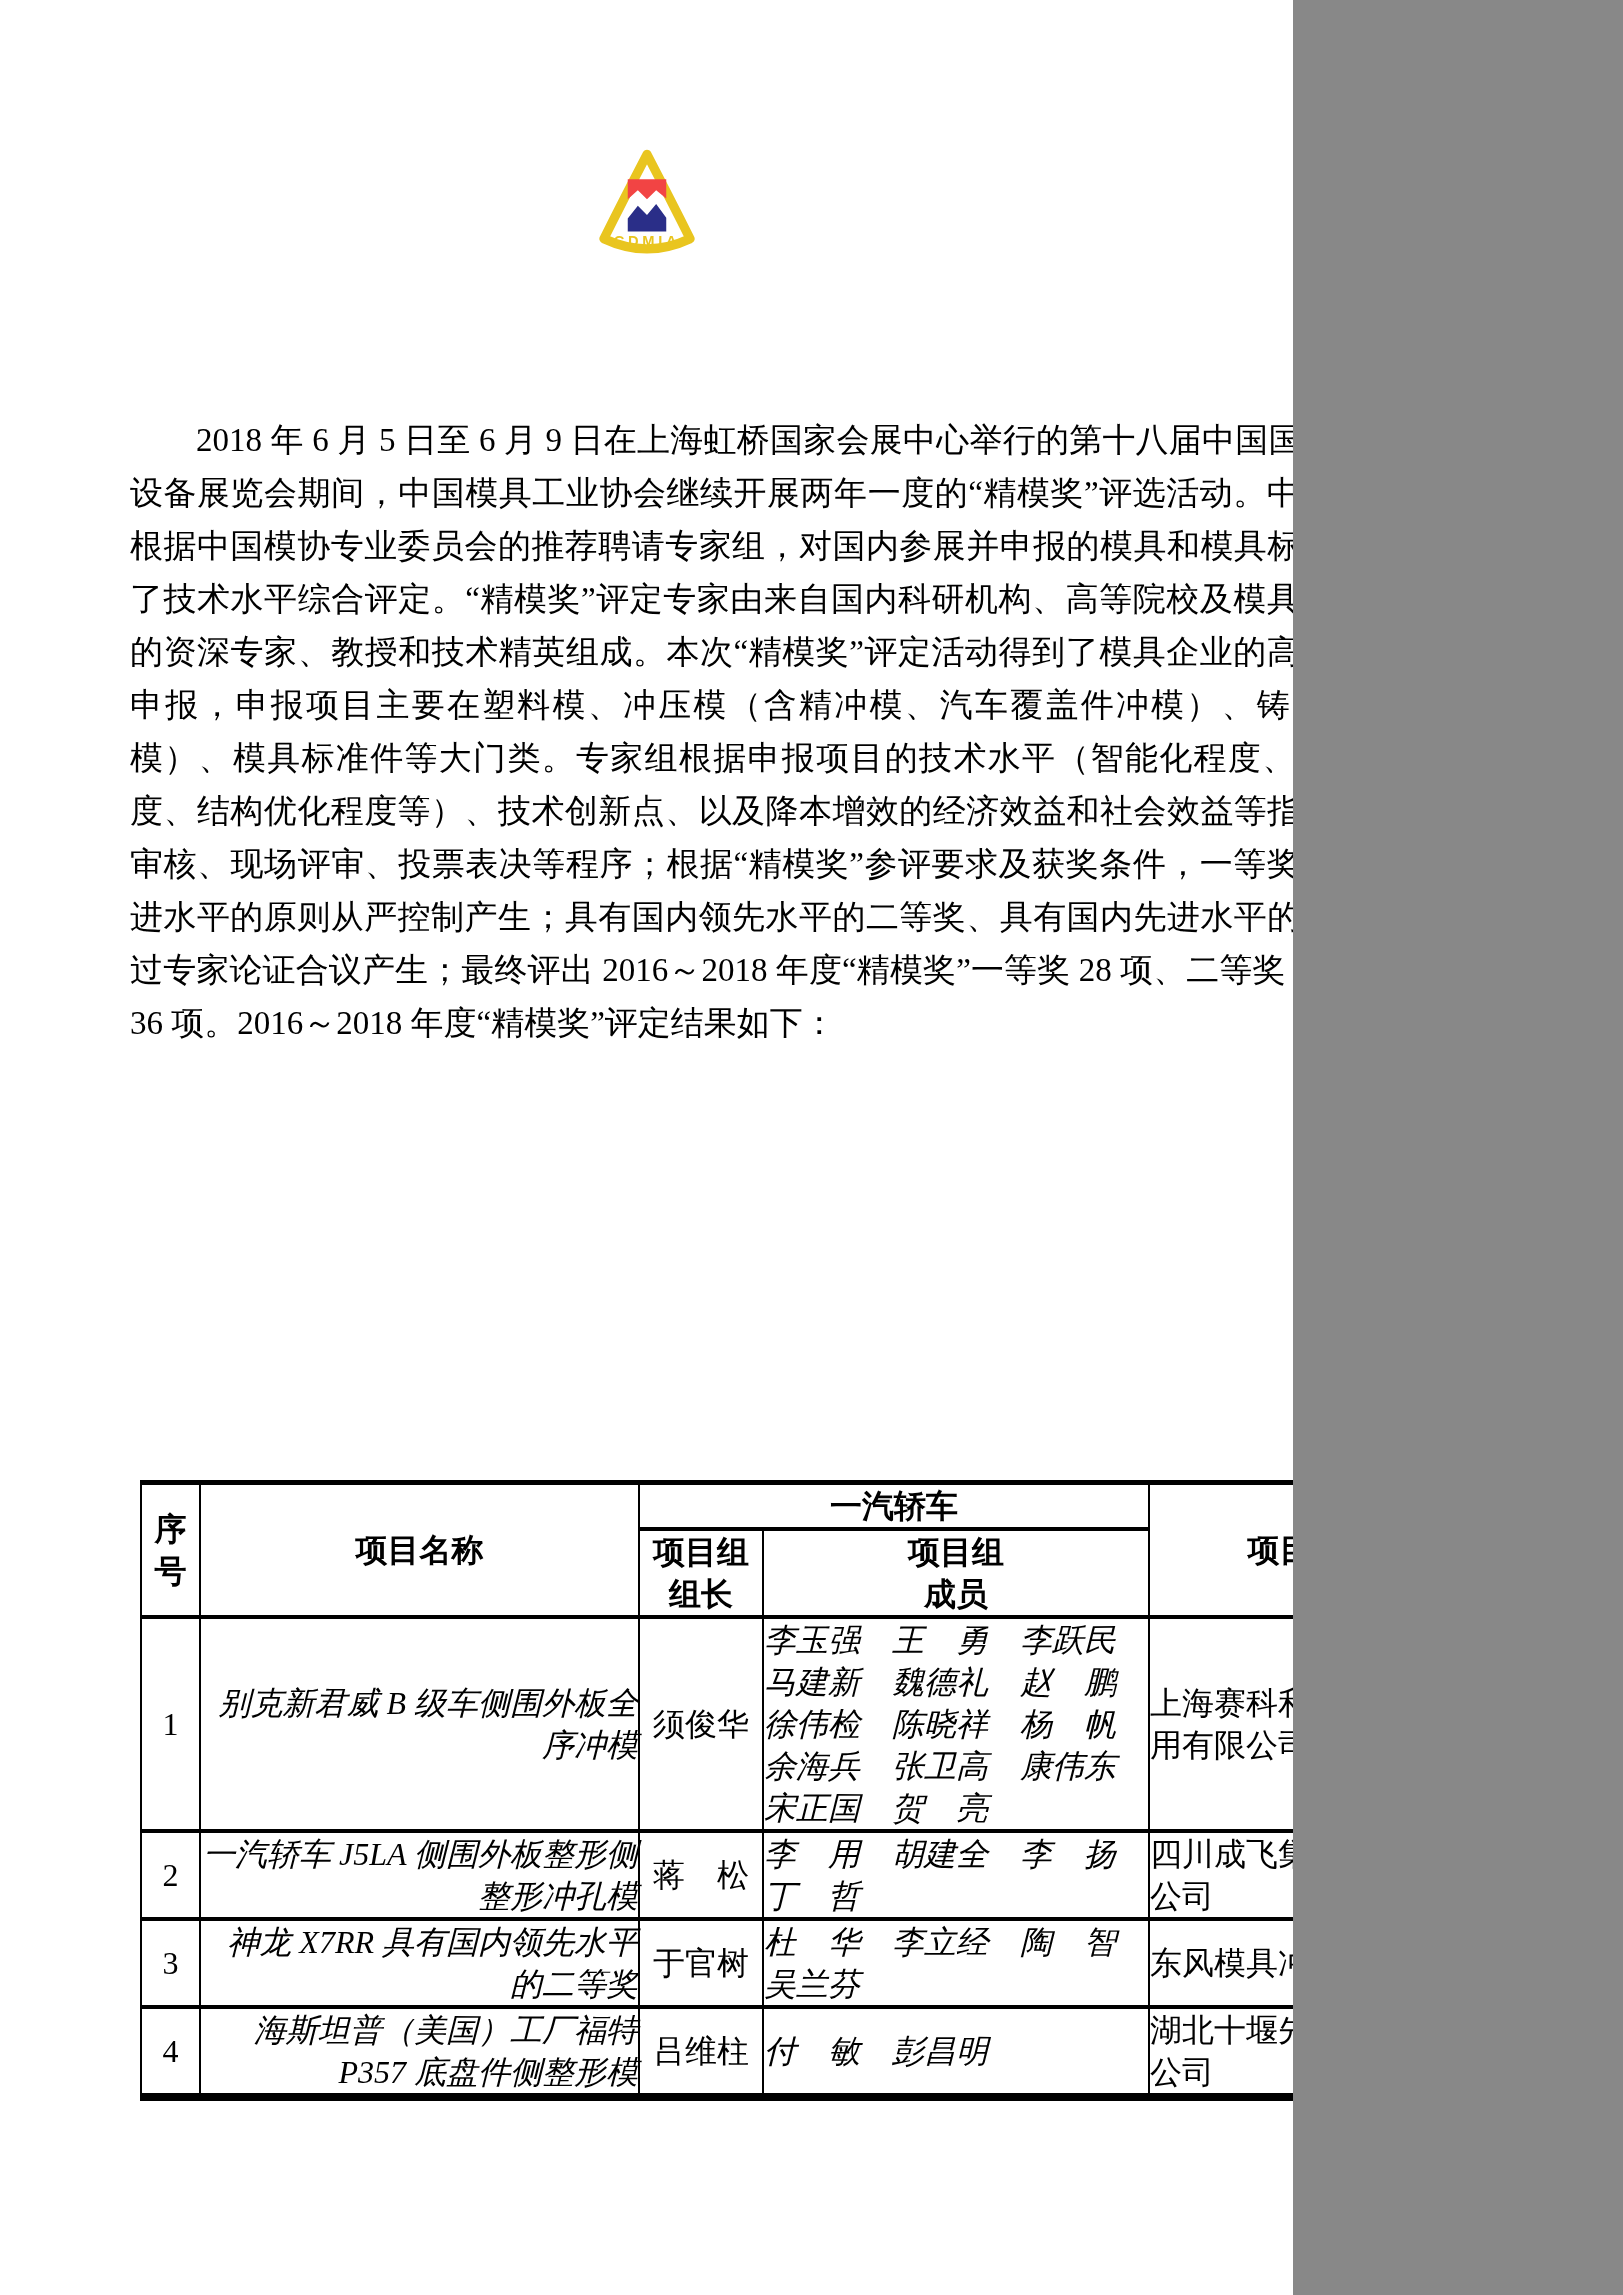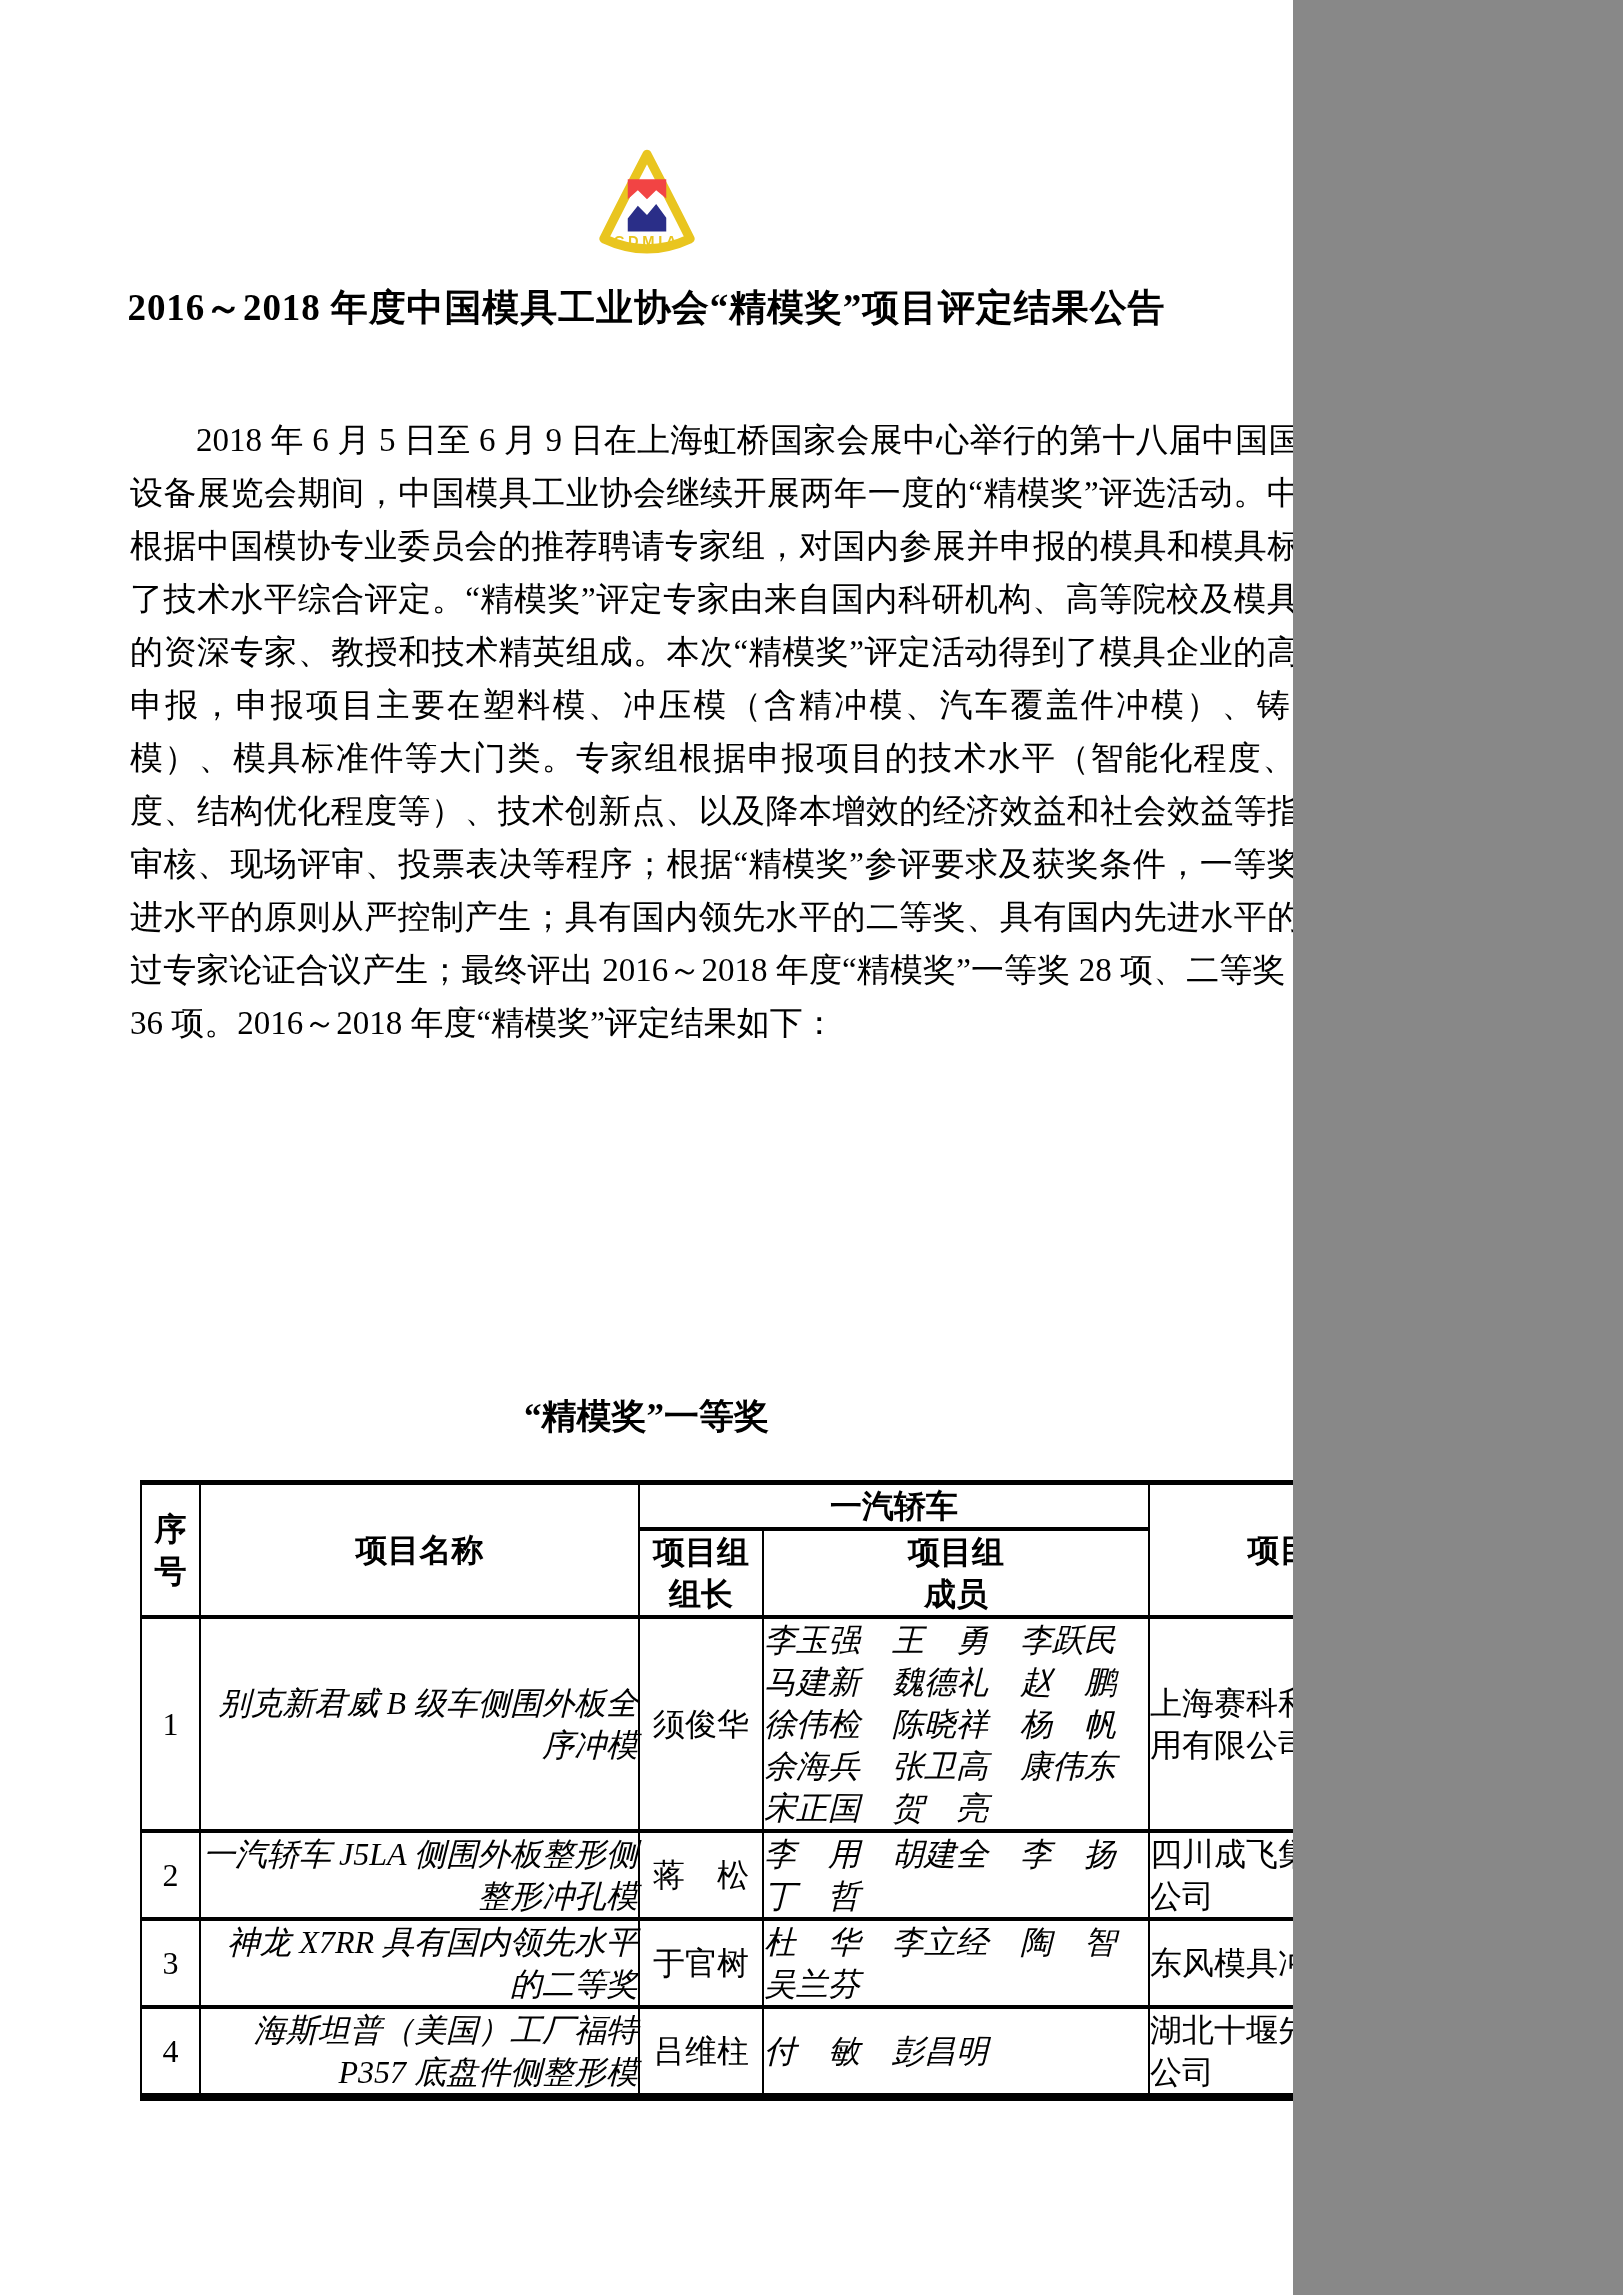--- a/index.html
+++ b/index.html
@@ -96,27 +96,25 @@
 
   <div class="logo">
     <svg viewBox="0 0 132 132" width="121" height="121">
       <path d="M66,7 Q92,57 113,99 Q66,121 19,99 Q40,57 66,7 Z" fill="#ffffff" stroke="#E9C51F" stroke-width="10" stroke-linejoin="round"></path>
       <polygon points="45,34 87,34 87,55 76,46 66,56 56,46 45,56" fill="#F24444"></polygon>
       <polygon points="45,77 56,63 66,73 76,61 87,76 87,91 45,91" fill="#2A2E88"></polygon>
       <text x="66" y="107" text-anchor="middle" font-size="16" font-weight="bold" letter-spacing="4" fill="#E9C51F" font-family="Liberation Sans, sans-serif">CDMIA</text>
     </svg>
   </div>
 
-  <h1 class="title">2016～2018 年度中国模具工业协会“精模奖”项目评定结果公告</h1>
 
   <div class="body-text">
     <p class="para">2018 年 6 月 5 日至 6 月 9 日在上海虹桥国家会展中心举行的第十八届中国国际模具技术和设备展览会期间，中国模具工业协会继续开展两年一度的“精模奖”评选活动。中国模协秘书处根据中国模协专业委员会的推荐聘请专家组，对国内参展并申报的模具和模具标准件项目进行了技术水平综合评定。“精模奖”评定专家由来自国内科研机构、高等院校及模具制造骨干企业的资深专家、教授和技术精英组成。本次“精模奖”评定活动得到了模具企业的高度重视和踊跃申报，申报项目主要在塑料模、冲压模（含精冲模、汽车覆盖件冲模）、铸造模（含压铸模）、模具标准件等大门类。专家组根据申报项目的技术水平（智能化程度、加工精细化程度、结构优化程度等）、技术创新点、以及降本增效的经济效益和社会效益等指标，通过资料审核、现场评审、投票表决等程序；根据“精模奖”参评要求及获奖条件，一等奖须具有国际先进水平的原则从严控制产生；具有国内领先水平的二等奖、具有国内先进水平的三等奖也是经过专家论证合议产生；最终评出 2016～2018 年度“精模奖”一等奖 28 项、二等奖 44 项、三等奖 36 项。2016～2018 年度“精模奖”评定结果如下：</p>
   </div>
 
-  <h2 class="section-heading">“精模奖”一等奖</h2>
 
   <table class="award-table">
     <colgroup>
       <col style="width:59px">
       <col style="width:439px">
       <col style="width:124px">
       <col style="width:386px">
       <col style="width:389px">
     </colgroup>
     <thead>

